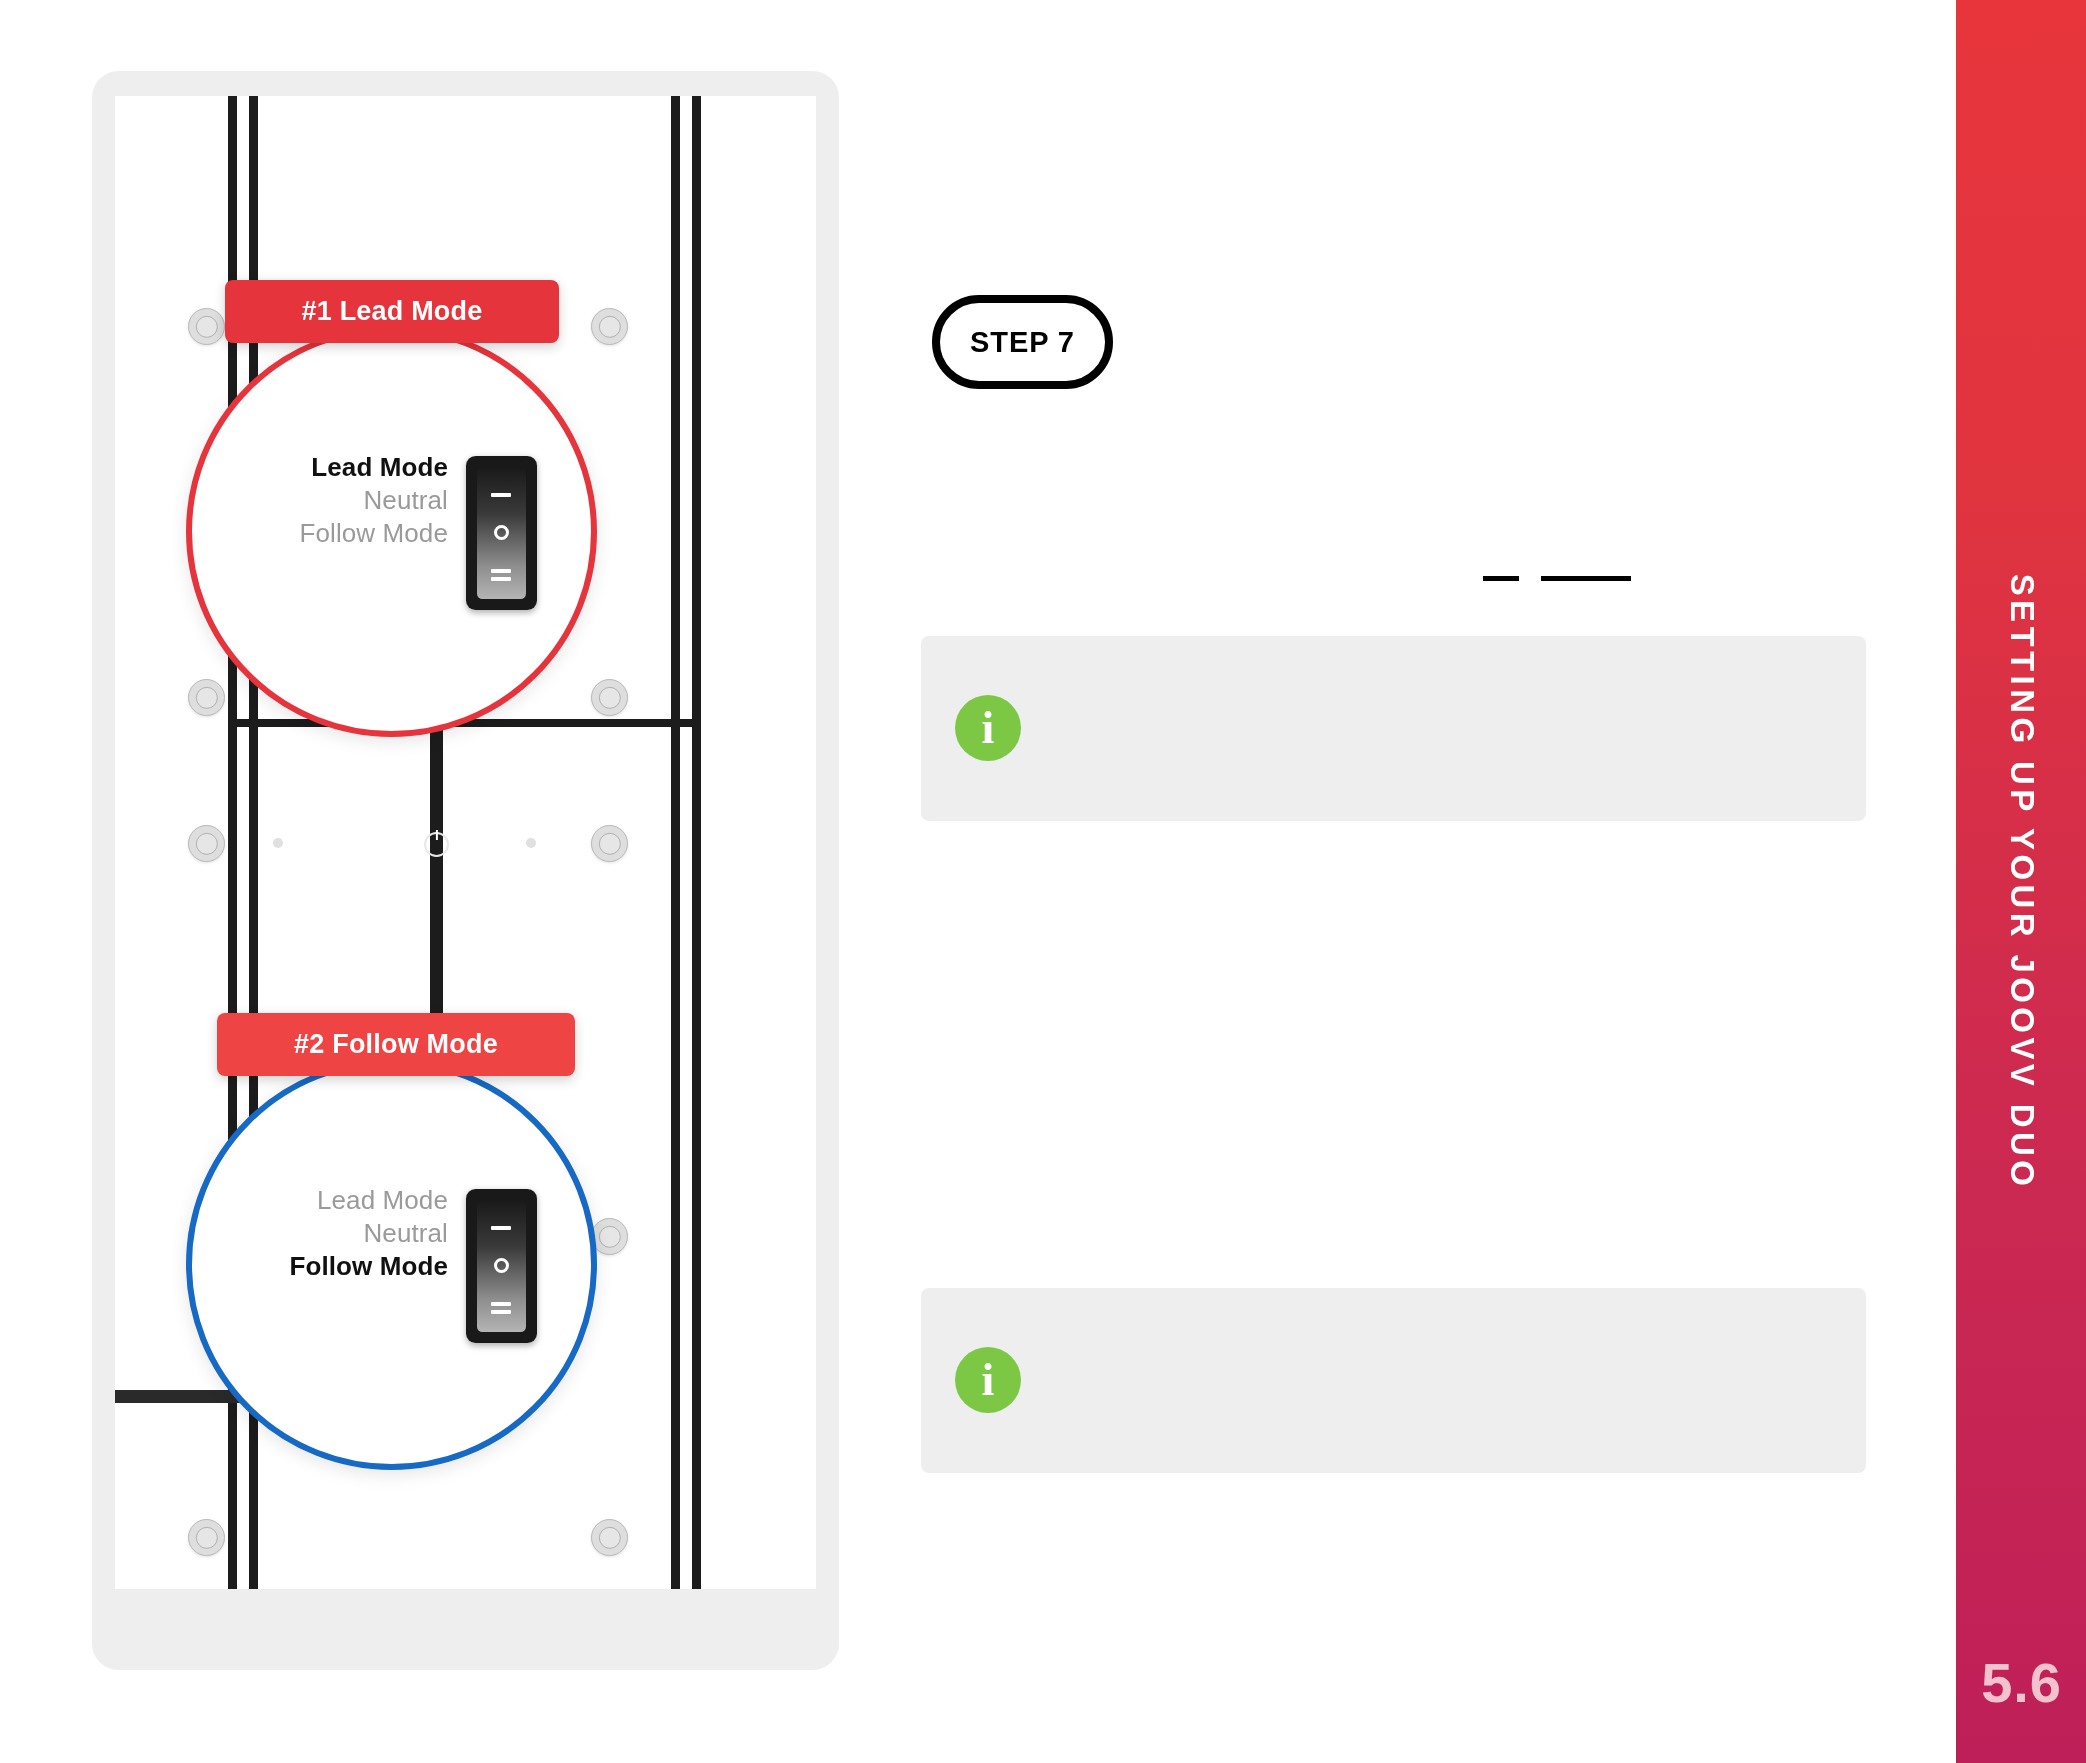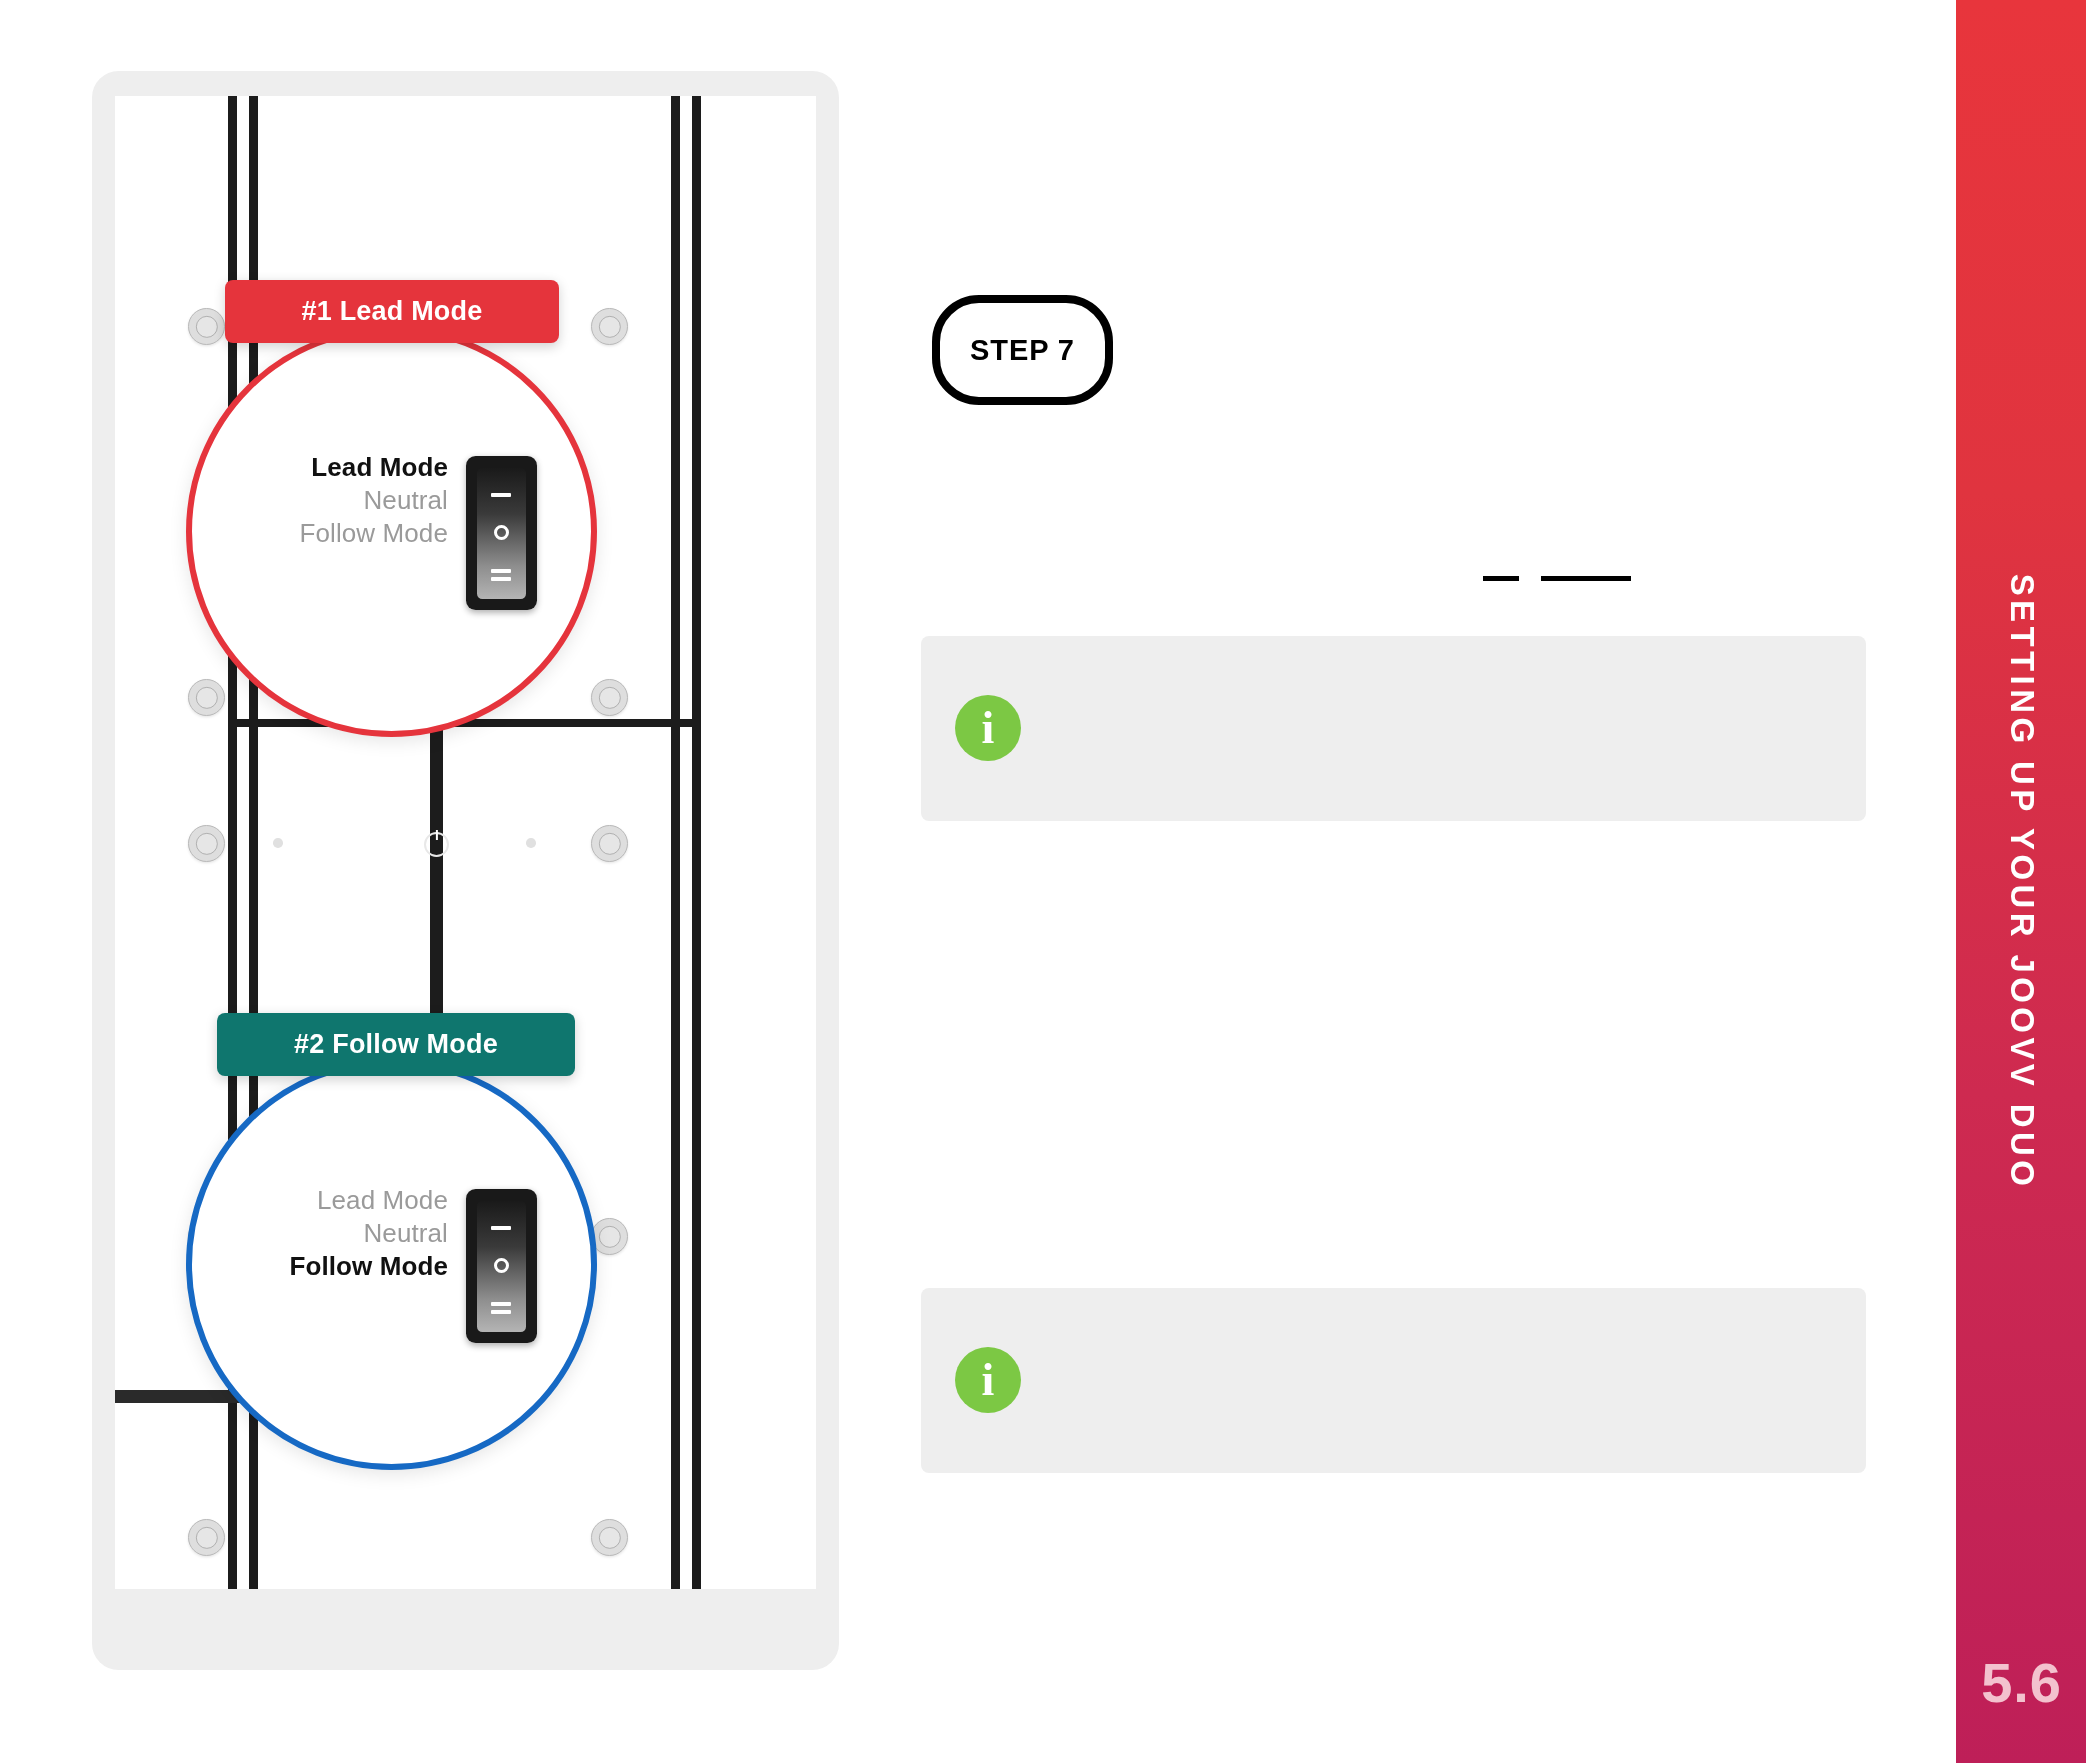--- a/index.html
+++ b/index.html
@@ -182,21 +182,21 @@
     color: #ffffff;
     font-weight: bold;
     font-size: 27px;
     letter-spacing: 0.2px;
     display: flex;
     align-items: center;
     justify-content: center;
     box-shadow: 0 3.5px 11.5px rgba(0,0,0,.18);
   }
   .callout.red  { background: #E5343C; }
-  .callout.blue { background: #0f766e; justify-content: center; }
+  .callout.blue { background: #ef4444; justify-content: center; }
 
   .fig-label {
     position: absolute;
     left: 0;
     bottom: 32px;
     width: 100%;
     text-align: center;
     font-size: 28px;
     font-weight: bold;
     letter-spacing: 1.8px;
@@ -208,21 +208,21 @@
     position: absolute;
     left: 921px;
     top: 0;
     width: 950px;
     height: 1764px;
   }
 
   .step-badge {
     position: absolute;
     width: 181px;
-    height: 110px;
+    height: 94px;
     border: 8.8px solid #000000;
     border-radius: 47px;
     background: #ffffff;
     display: flex;
     align-items: center;
     justify-content: center;
     font-size: 29px;
     font-weight: bold;
     letter-spacing: 0.9px;
     color: #000000;

